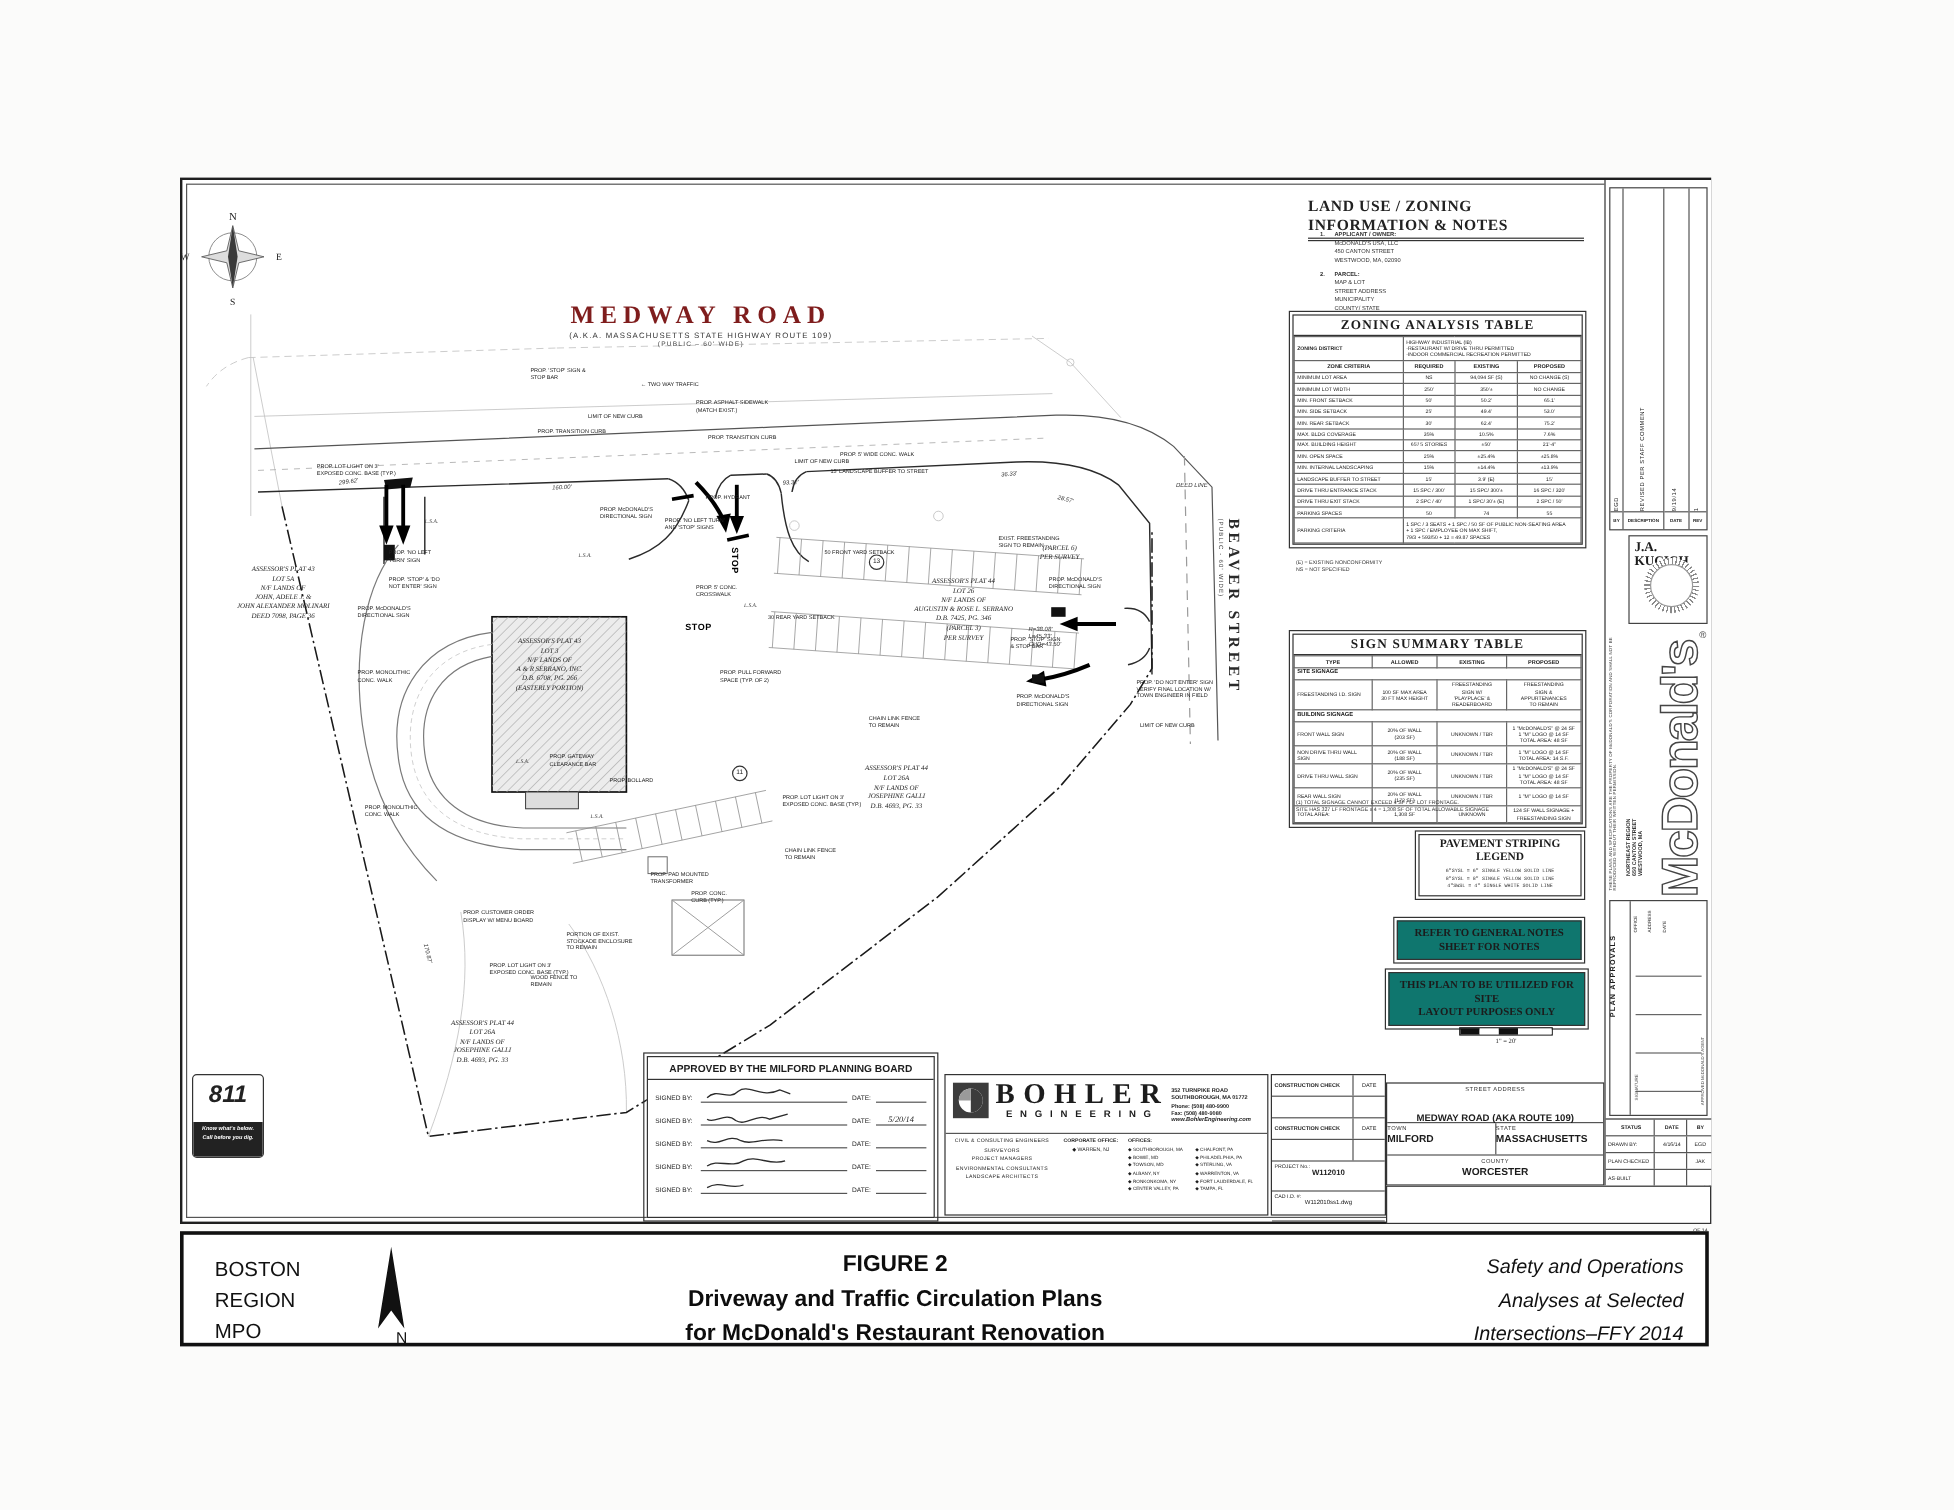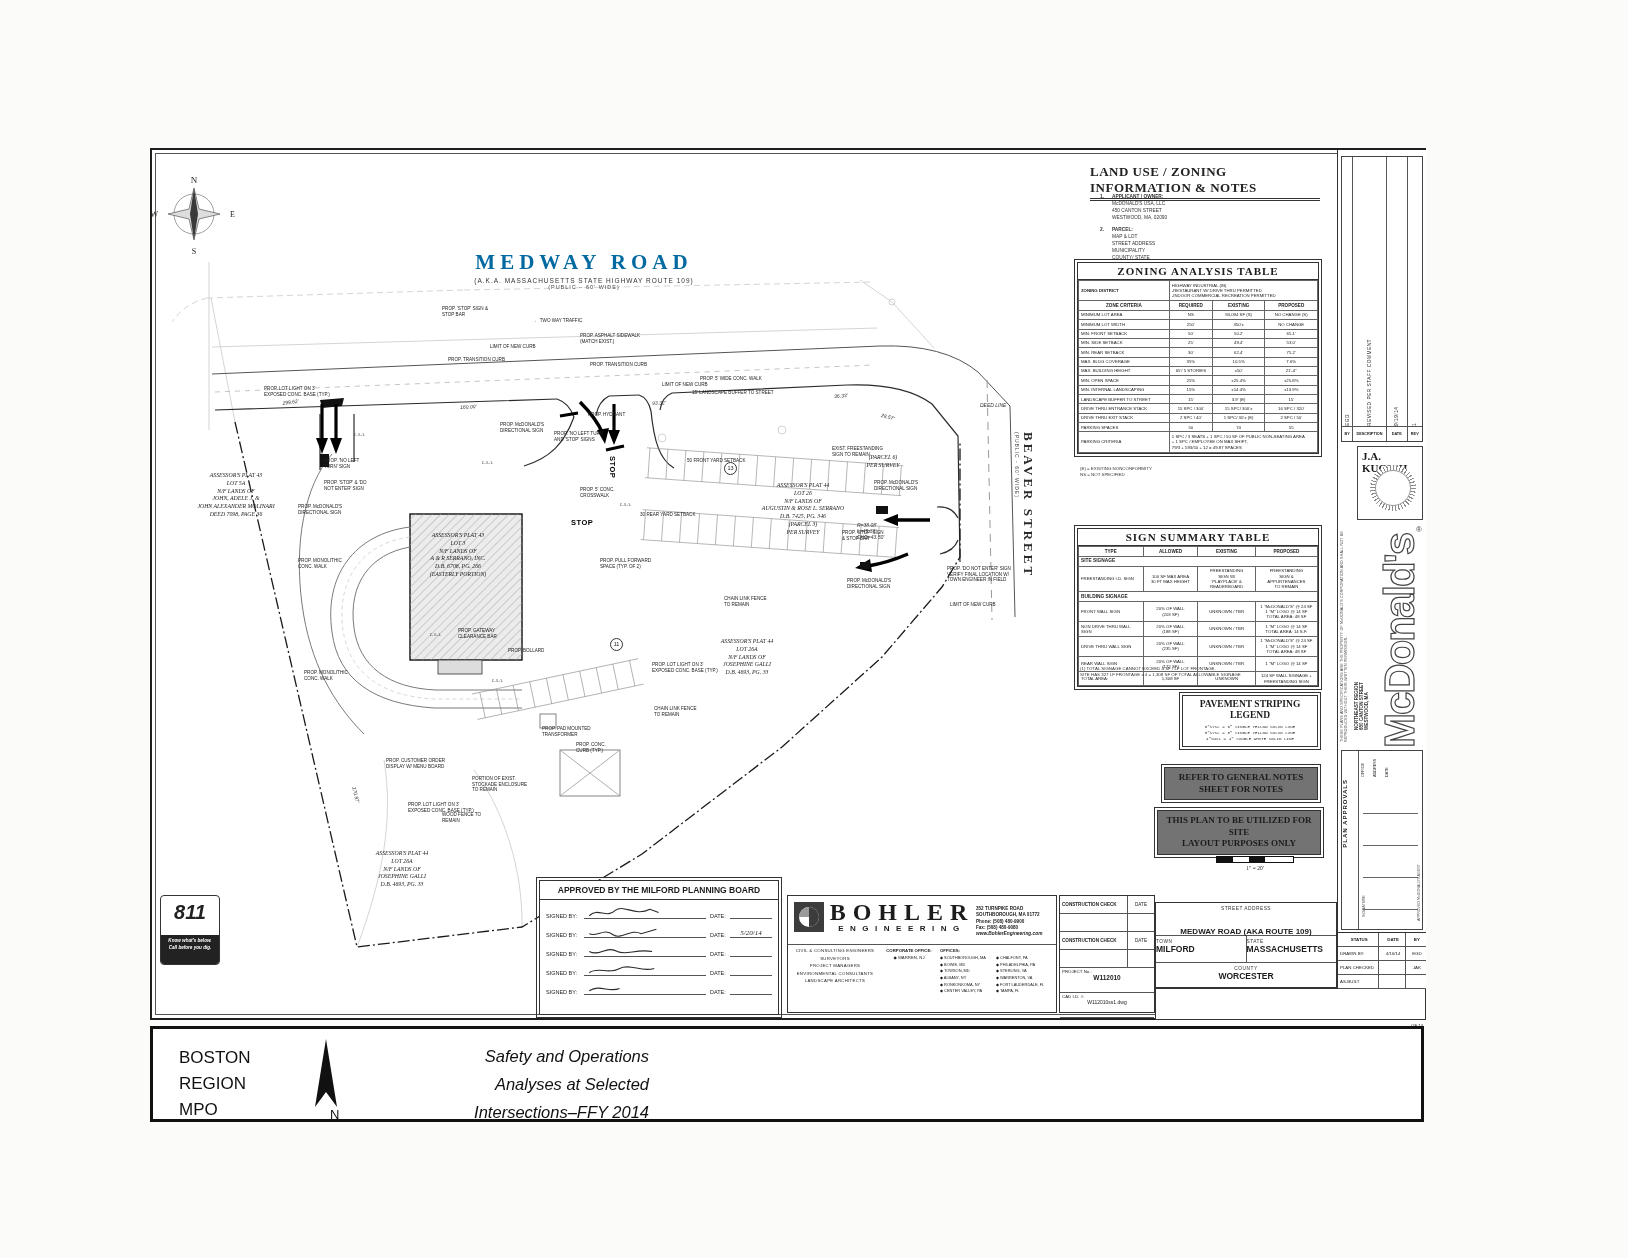--- a/index.html
+++ b/index.html
@@ -15,21 +15,21 @@
   .dim{font:italic 5px/1.2 "Liberation Sans",sans-serif;color:#333;}
   .stop{font:bold 7.5px "Liberation Sans",sans-serif;letter-spacing:.5px;color:#000;}
   .lsa{font:italic 4.6px "Liberation Serif",serif;color:#444;}
   .circ{width:11px;height:11px;border:0.9px solid #333;border-radius:50%;text-align:center;
     font:5.5px/11px "Liberation Sans",sans-serif;background:#fff;}
   .parcel{position:absolute;font:italic 5.8px/1.35 "Liberation Serif",serif;text-align:center;
     white-space:pre-line;color:#1d1d1d;}
 
   
   .medway{position:absolute;left:242px;top:100px;width:380px;text-align:center;}
-  .medway .rd1{font:bold 21px "Liberation Serif",serif;letter-spacing:5px;color:#0369a1;}
+  .medway .rd1{font:bold 21px "Liberation Serif",serif;letter-spacing:5px;color:#7f1d1d;}
   .medway .rd2{font:6.5px "Liberation Sans",sans-serif;letter-spacing:1px;margin-top:2px;color:#333;}
   .medway .rd3{font:5.5px "Liberation Sans",sans-serif;letter-spacing:1px;color:#444;}
   .beaver{position:absolute;left:884px;top:282px;transform:rotate(90deg);transform-origin:0 0;white-space:nowrap;}
   .beaver .rd1{font:bold 13px "Liberation Serif",serif;letter-spacing:3px;color:#2a2a2a;}
   .beaver .rd2{font:5px "Liberation Sans",sans-serif;letter-spacing:1px;color:#444;}
 
   
   .lu-head{position:absolute;left:938px;top:14px;width:230px;font:bold 13px "Liberation Serif",serif;
     letter-spacing:.5px;border-bottom:3px double #333;padding-bottom:2px;color:#222;}
   .lu-notes{position:absolute;left:948px;top:44px;width:220px;font:4.8px/1.45 "Liberation Sans",sans-serif;color:#333;}
@@ -50,21 +50,21 @@
   td.section{font-weight:bold;font-size:4.8px;}
   .zoning{left:925px;top:112px;width:240px;}
   .signs{left:925px;top:350px;width:240px;margin-top:28px;}
   .tbl-note{position:absolute;font:4.4px/1.4 "Liberation Sans",sans-serif;color:#333;white-space:pre-line;}
 
   
   .legend{position:absolute;left:1030px;top:545px;width:130px;border:1.5px solid #333;outline:0.8px solid #333;
     outline-offset:2px;background:#fff;text-align:center;padding:3px 2px;}
   .legend .lg-t{font:bold 9.5px "Liberation Serif",serif;line-height:1.15;}
   .legend .lg-i{font:4.2px/1.5 "Liberation Mono",monospace;color:#333;margin-top:3px;}
-  .nbox{position:absolute;border:1.5px solid #333;outline:0.8px solid #333;outline-offset:2px;background:#737373;
+  .nbox{position:absolute;border:1.5px solid #333;outline:0.8px solid #333;outline-offset:2px;background:#0f766e;
     text-align:center;font:bold 9px "Liberation Serif",serif;line-height:1.3;padding:4px 2px;}
   .refer{left:1012px;top:617px;width:148px;}
   .usebox{left:1005px;top:660px;width:158px;}
   .scalebar{position:absolute;left:1058px;top:706px;width:90px;text-align:center;}
   .sb-bar{display:flex;height:5px;border:0.8px solid #111;width:76px;margin:0 auto;}
   .sb-bar i{display:block;height:100%;}
   .sb-lbl{font:5.5px "Liberation Serif",serif;margin-top:2px;}
 
   
   .c811{position:absolute;left:8px;top:745px;width:58px;height:68px;border:1.6px solid #333;border-radius:4px;
@@ -892,18 +892,23 @@
 <div class="caption">
   <div class="cap-org pre">BOSTON
 REGION
 MPO</div>
   <div class="cap-arrow">
     <svg width="40" height="86">
       <polygon points="17,4 28,72 17,57 6,72" fill="#111"></polygon>
       <text x="21" y="84" font-size="13" font-family="Liberation Sans,sans-serif" fill="#111">N</text>
     </svg>
   </div>
+  <div class="cap-center">
+    <div>FIGURE 2</div>
+    <div>Driveway and Traffic Circulation Plans</div>
+    <div>for McDonald's Restaurant Renovation</div>
+  </div>
   <div class="cap-right">
     <div>Safety and Operations</div>
     <div>Analyses at Selected</div>
     <div>Intersections–FFY 2014</div>
   </div>
 </div>
 
 </body></html>

